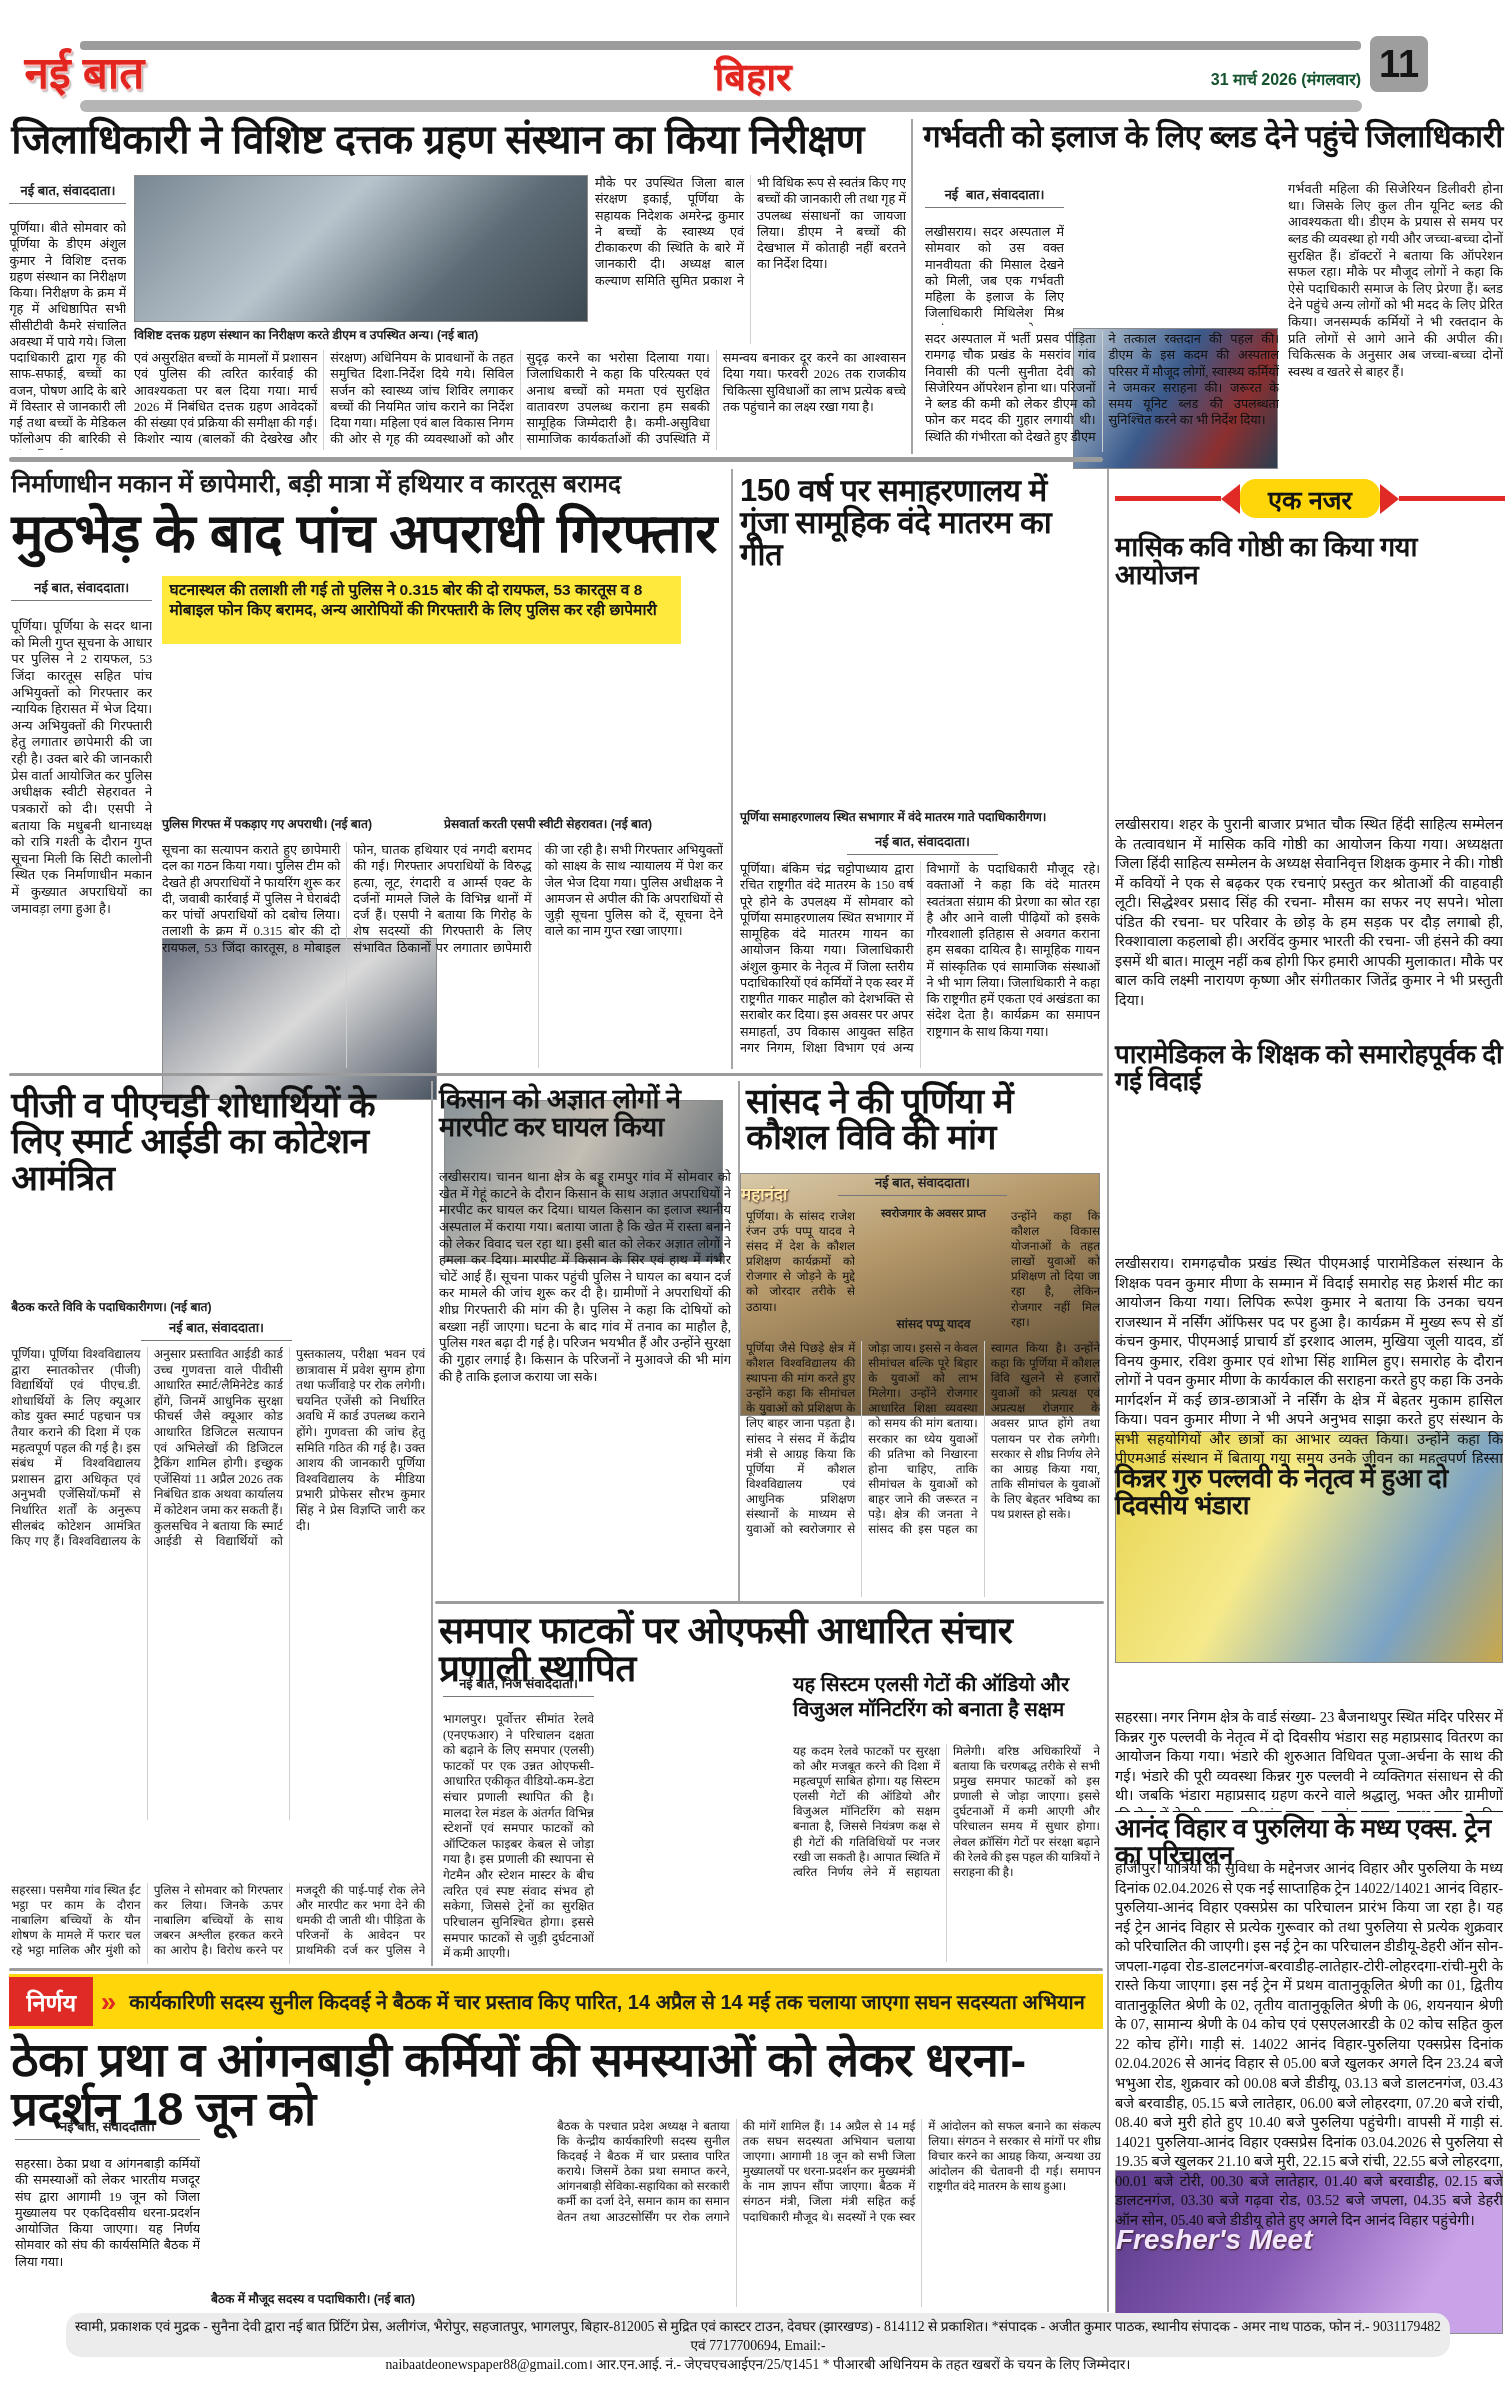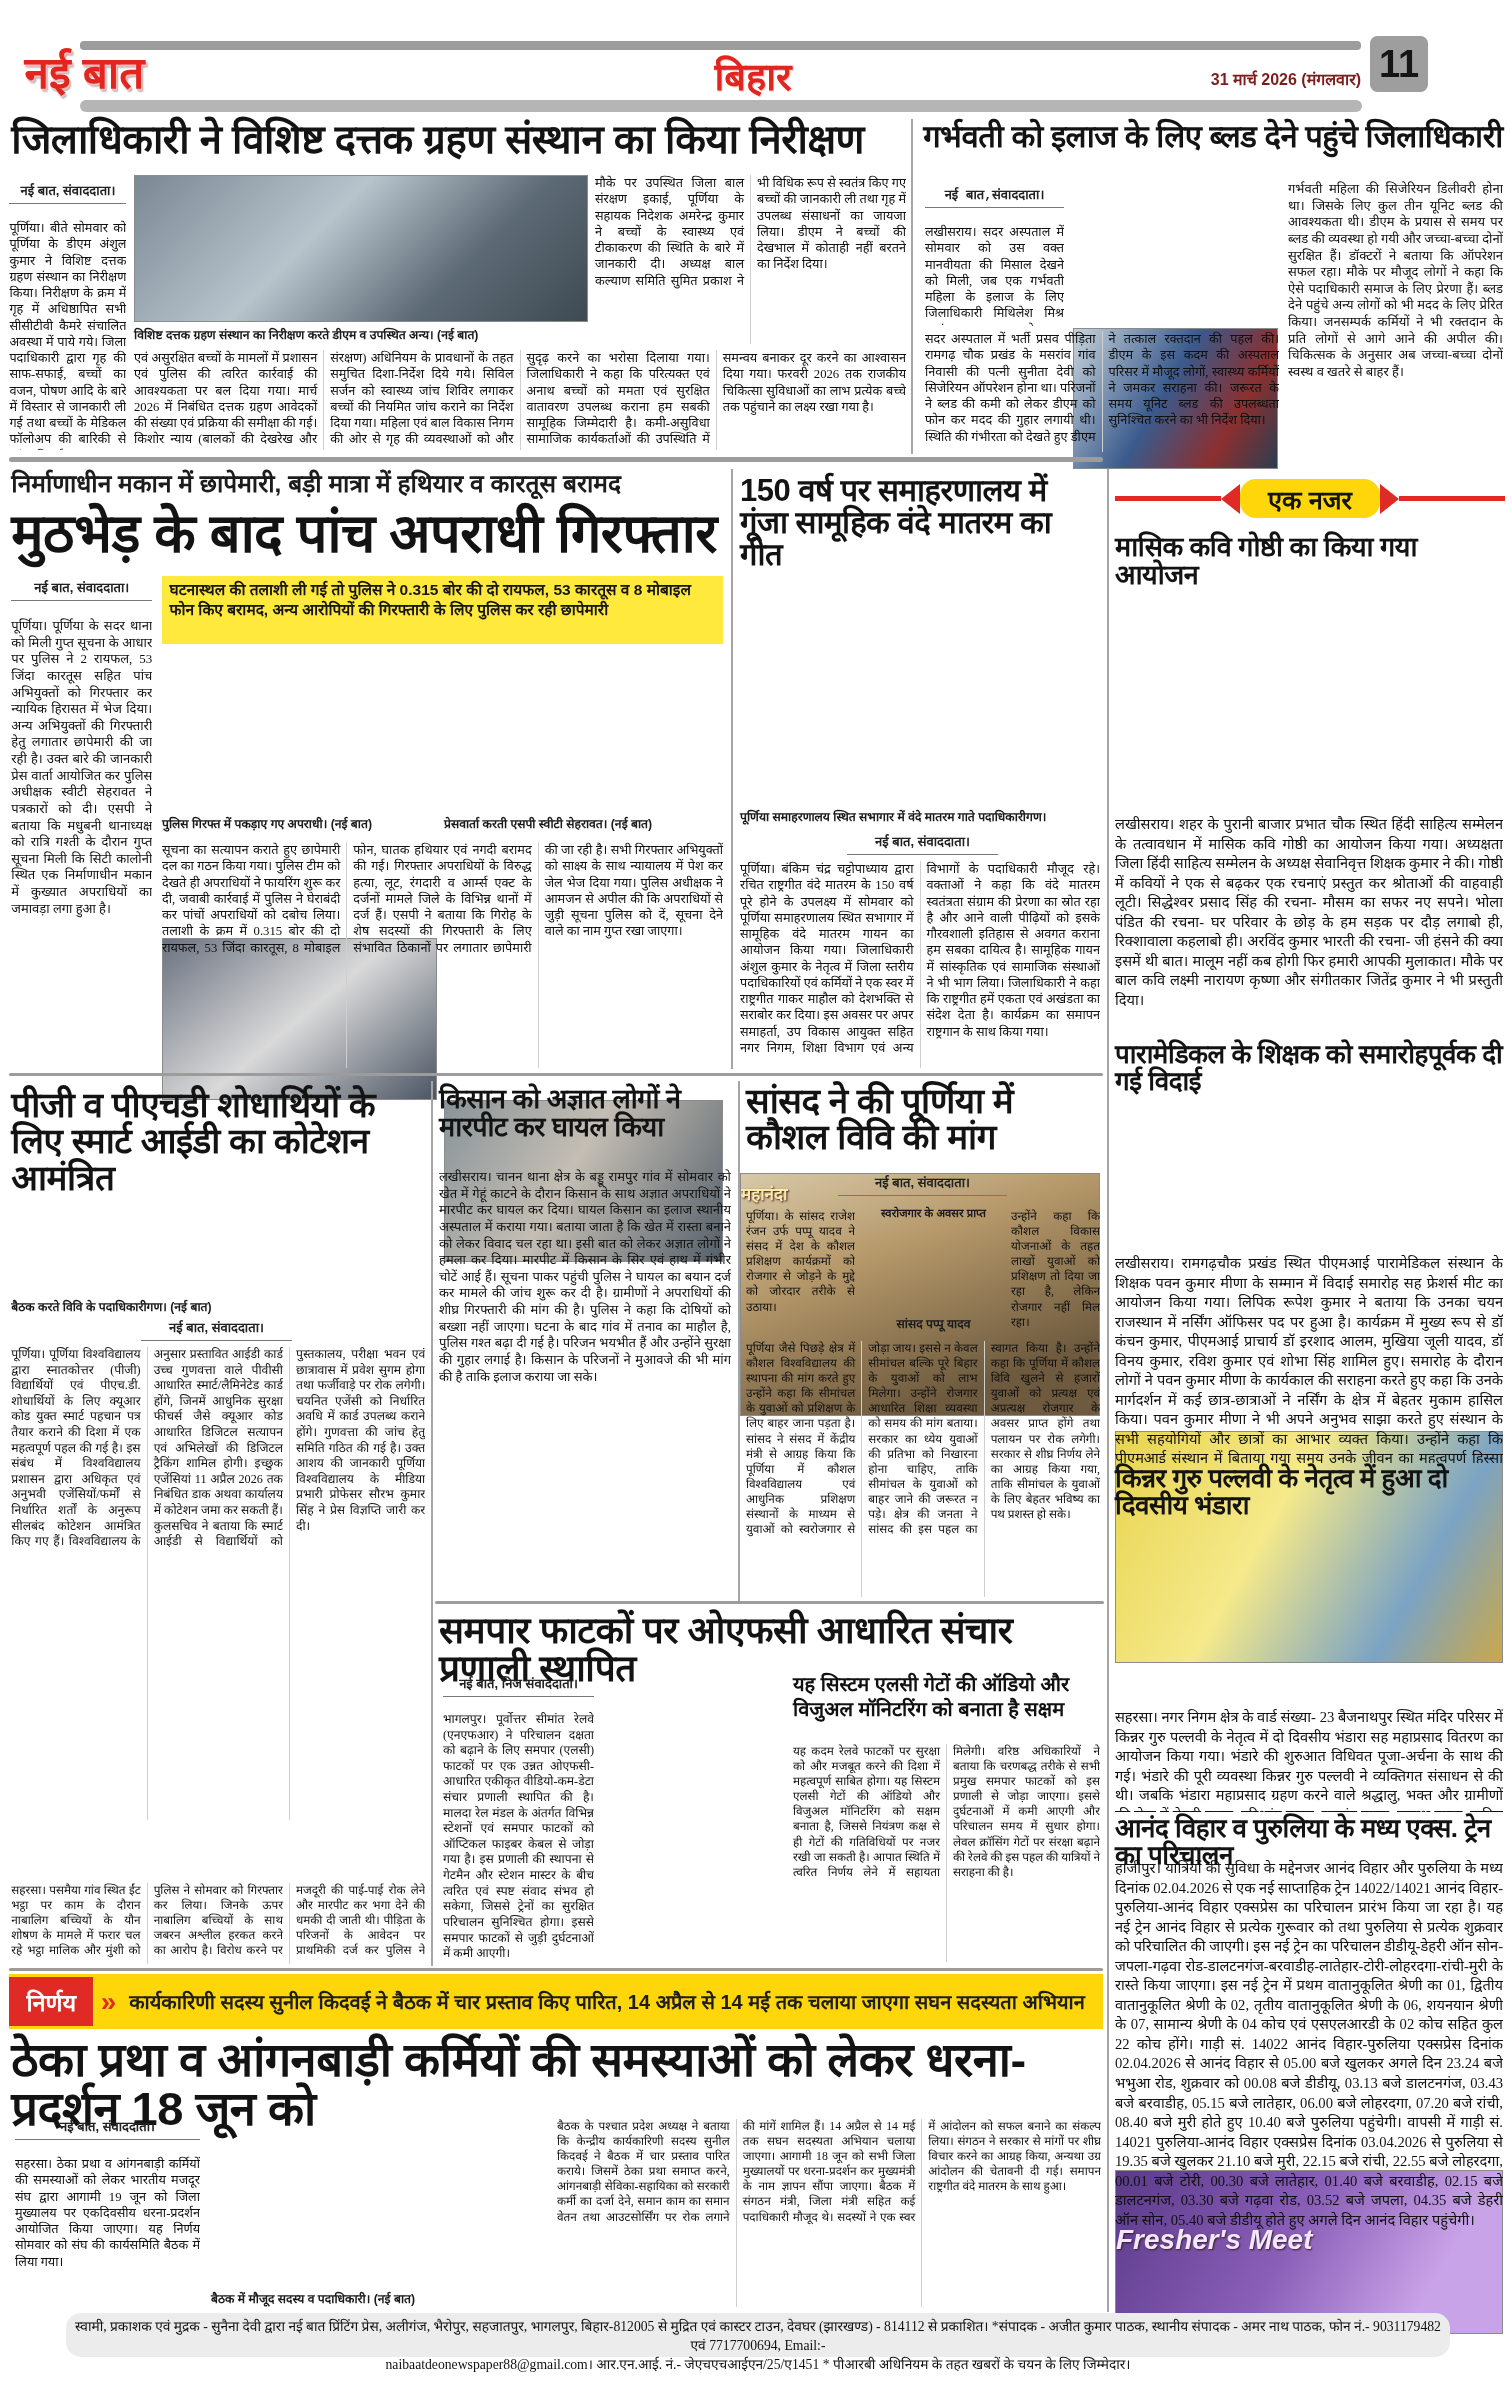--- a/index.html
+++ b/index.html
@@ -5,21 +5,21 @@
   html,body{margin:0;padding:0;background:#fff;}
   .page{position:relative;width:1512px;height:2402px;background:#fff;overflow:hidden;
         font-family:"Liberation Serif",serif;color:#141414;}
   .abs{position:absolute;}
   .rule-h{position:absolute;background:#9c9c9c;border-radius:3.8px;}
   .rule-v{position:absolute;background:#a5a5a5;width:1.9px;}
   .masthead-logo{font-family:"Liberation Sans",sans-serif;font-weight:bold;color:#e2251f;
         text-shadow:0.9px 1.9px 0 #f9bdbb, 1.9px 2.8px 1.9px #aaa;letter-spacing:0;}
   .section-name{font-family:"Liberation Sans",sans-serif;font-weight:bold;color:#e2251f;text-align:center;
         text-shadow:0.9px 0.9px 0 #f4c3c1;}
-  .date-line{font-family:"Liberation Sans",sans-serif;font-weight:bold;font-size:16px;color:#7f1d1d;text-align:right;}
+  .date-line{font-family:"Liberation Sans",sans-serif;font-weight:bold;font-size:16px;color:#14532d;text-align:right;}
   .page-box{background:#9e9e9e;border-radius:7.5px 7.5px 7.5px 7.5px;display:flex;align-items:center;justify-content:center;
         font-family:"Liberation Sans",sans-serif;font-weight:bold;font-size:38px;color:#151515;}
   .hl{font-family:"Liberation Sans",sans-serif;font-weight:bold;color:#131313;line-height:1.04;letter-spacing:-0.5px;}
   .kicker{font-family:"Liberation Sans",sans-serif;font-weight:bold;color:#1c1c1c;line-height:1.05;}
   .byline{font-family:"Liberation Sans",sans-serif;font-weight:bold;font-size:13px;color:#222;text-align:center;
         border-bottom:0.9px solid #777;padding-bottom:3.8px;}
   .body-txt{font-size:13.7px;line-height:1.28;text-align:justify;color:#101010;overflow:hidden;}
   .rail-txt{font-size:14.6px;line-height:1.34;text-align:justify;color:#101010;overflow:hidden;}
   .caption{font-family:"Liberation Sans",sans-serif;font-weight:bold;font-size:12.2px;color:#1a1a1a;}
   .photo{border:0.9px solid #8b8b8b;box-sizing:border-box;position:relative;overflow:hidden;}
@@ -72,21 +72,21 @@
   <div class="abs photo" style="left:1073px;top:181px;width:205px;height:141px;background:linear-gradient(120deg,#c8d4dc,#3a5a8c 45%,#8c2f2f 75%,#2c3e50);"></div>
   <div class="abs body-txt" style="left:1288px;top:181px;width:215px;height:271px;font-size:13px;">गर्भवती महिला की सिजेरियन डिलीवरी होना था। जिसके लिए कुल तीन यूनिट ब्लड की आवश्यकता थी। डीएम के प्रयास से समय पर ब्लड की व्यवस्था हो गयी और जच्चा-बच्चा दोनों सुरक्षित हैं। डॉक्टरों ने बताया कि ऑपरेशन सफल रहा। मौके पर मौजूद लोगों ने कहा कि ऐसे पदाधिकारी समाज के लिए प्रेरणा हैं। ब्लड देने पहुंचे अन्य लोगों को भी मदद के लिए प्रेरित किया। जनसम्पर्क कर्मियों ने भी रक्तदान के प्रति लोगों से आगे आने की अपील की। चिकित्सक के अनुसार अब जच्चा-बच्चा दोनों स्वस्थ व खतरे से बाहर हैं।</div>
   <div class="abs body-txt cols2" style="left:925px;top:331px;width:354px;height:121px;font-size:12.7px;">सदर अस्पताल में भर्ती प्रसव पीड़िता रामगढ़ चौक प्रखंड के मसरांव गांव निवासी की पत्नी सुनीता देवी को सिजेरियन ऑपरेशन होना था। परिजनों ने ब्लड की कमी को लेकर डीएम को फोन कर मदद की गुहार लगायी थी। स्थिति की गंभीरता को देखते हुए डीएम ने तत्काल रक्तदान की पहल की। डीएम के इस कदम की अस्पताल परिसर में मौजूद लोगों, स्वास्थ्य कर्मियों ने जमकर सराहना की। जरूरत के समय यूनिट ब्लड की उपलब्धता सुनिश्चित करने का भी निर्देश दिया।</div>
 
   <div class="rule-h" style="left:9.4px;top:457px;width:1094px;height:4.7px;"></div>
 
   <div class="abs kicker" style="left:11.3px;top:471px;width:716px;font-size:24.5px;">निर्माणाधीन मकान में छापेमारी, बड़ी मात्रा में हथियार व कारतूस बरामद</div>
   <div class="abs hl" style="left:11.3px;top:505px;width:716px;font-size:54px;">मुठभेड़ के बाद पांच अपराधी गिरफ्तार</div>
   <div class="abs byline" style="left:11.3px;top:578px;width:141px;">नई बात, संवाददाता।</div>
   <div class="abs body-txt" style="left:11.3px;top:618px;width:141px;height:450px;font-size:13px;">पूर्णिया। पूर्णिया के सदर थाना को मिली गुप्त सूचना के आधार पर पुलिस ने 2 रायफल, 53 जिंदा कारतूस सहित पांच अभियुक्तों को गिरफ्तार कर न्यायिक हिरासत में भेज दिया। अन्य अभियुक्तों की गिरफ्तारी हेतु लगातार छापेमारी की जा रही है। उक्त बारे की जानकारी प्रेस वार्ता आयोजित कर पुलिस अधीक्षक स्वीटी सेहरावत ने पत्रकारों को दी। एसपी ने बताया कि मधुबनी थानाध्यक्ष को रात्रि गश्ती के दौरान गुप्त सूचना मिली कि सिटी कालोनी स्थित एक निर्माणाधीन मकान में कुख्यात अपराधियों का जमावड़ा लगा हुआ है।</div>
-  <div class="abs highlight-box" style="left:162px;top:576px;width:561px;height:68px;">घटनास्थल की तलाशी ली गई तो पुलिस ने 0.315 बोर की दो रायफल, 53 कारतूस व 8 मोबाइल फोन किए बरामद, अन्य आरोपियों की गिरफ्तारी के लिए पुलिस कर रही छापेमारी</div>
+  <div class="abs highlight-box" style="left:162px;top:576px;width:519px;height:68px;">घटनास्थल की तलाशी ली गई तो पुलिस ने 0.315 बोर की दो रायफल, 53 कारतूस व 8 मोबाइल फोन किए बरामद, अन्य आरोपियों की गिरफ्तारी के लिए पुलिस कर रही छापेमारी</div>
   <div class="abs photo" style="left:162px;top:650px;width:275px;height:162px;background:linear-gradient(140deg,#6b7280,#d9d9d9 50%,#4b5563);"></div>
   <div class="abs photo" style="left:444px;top:650px;width:279px;height:162px;background:linear-gradient(120deg,#8a9499,#c4beb4 45%,#55606a);"></div>
   <div class="abs caption" style="left:162px;top:815px;width:275px;">पुलिस गिरफ्त में पकड़ाए गए अपराधी। (नई बात)</div>
   <div class="abs caption" style="left:444px;top:815px;width:279px;">प्रेसवार्ता करती एसपी स्वीटी सेहरावत। (नई बात)</div>
   <div class="abs body-txt cols3" style="left:162px;top:842px;width:561px;height:226px;font-size:12.7px;">सूचना का सत्यापन कराते हुए छापेमारी दल का गठन किया गया। पुलिस टीम को देखते ही अपराधियों ने फायरिंग शुरू कर दी, जवाबी कार्रवाई में पुलिस ने घेराबंदी कर पांचों अपराधियों को दबोच लिया। तलाशी के क्रम में 0.315 बोर की दो रायफल, 53 जिंदा कारतूस, 8 मोबाइल फोन, घातक हथियार एवं नगदी बरामद की गई। गिरफ्तार अपराधियों के विरुद्ध हत्या, लूट, रंगदारी व आर्म्स एक्ट के दर्जनों मामले जिले के विभिन्न थानों में दर्ज हैं। एसपी ने बताया कि गिरोह के शेष सदस्यों की गिरफ्तारी के लिए संभावित ठिकानों पर लगातार छापेमारी की जा रही है। सभी गिरफ्तार अभियुक्तों को साक्ष्य के साथ न्यायालय में पेश कर जेल भेज दिया गया। पुलिस अधीक्षक ने आमजन से अपील की कि अपराधियों से जुड़ी सूचना पुलिस को दें, सूचना देने वाले का नाम गुप्त रखा जाएगा।</div>
   <div class="rule-v" style="left:731px;top:469px;height:600px;"></div>
 
   <div class="abs hl" style="left:740px;top:475px;width:360px;font-size:31px;">150 वर्ष पर समाहरणालय में गूंजा सामूहिक वंदे मातरम का गीत</div>
   <div class="abs photo" style="left:740px;top:561px;width:360px;height:243px;background:linear-gradient(160deg,#d8c9a8,#b5986a 35%,#6e5b3f 80%);">
     <div class="ovl" style="top:7.5px;font-size:17px;color:#ffe9a8;">महानंदा</div>

